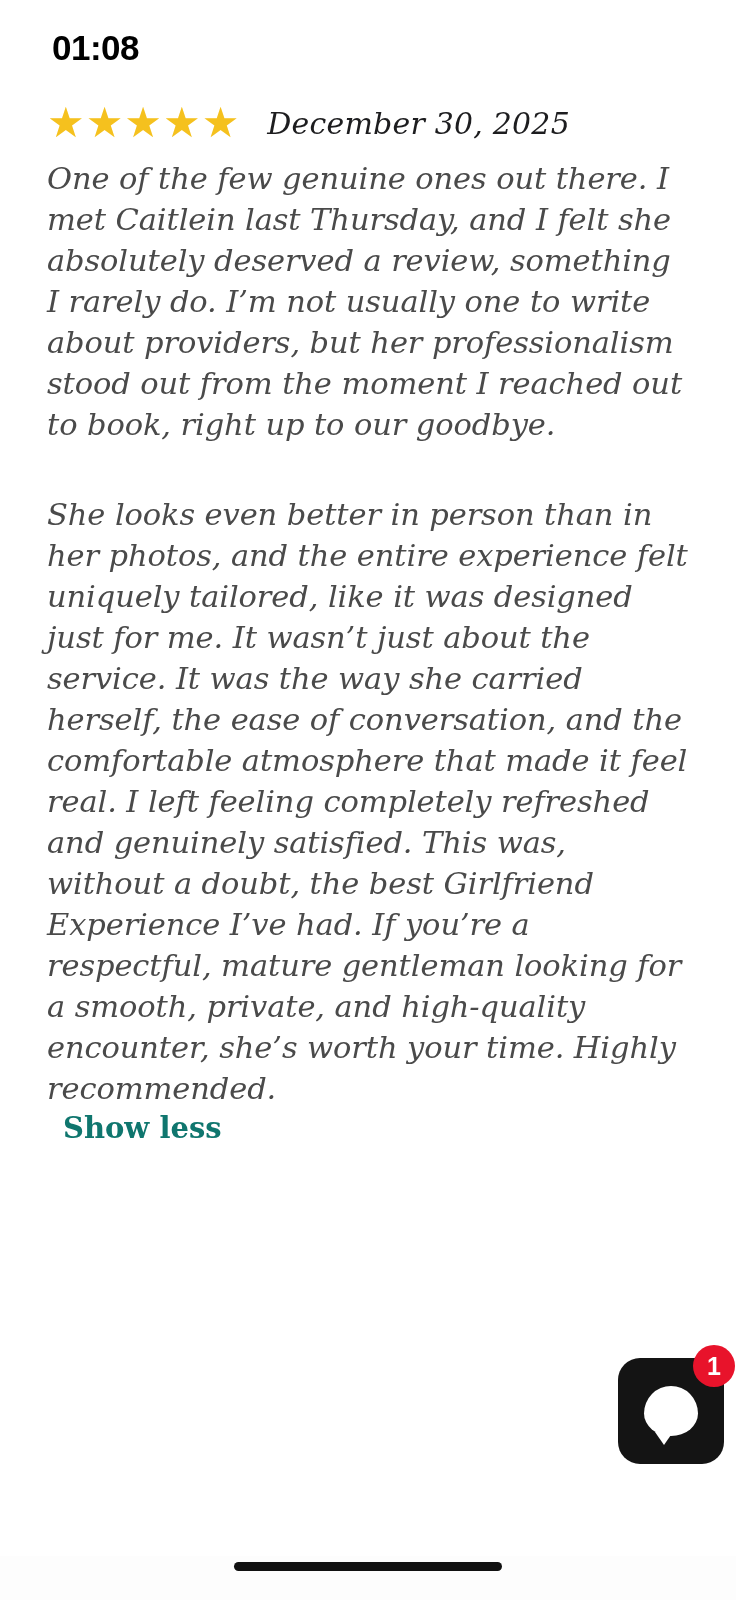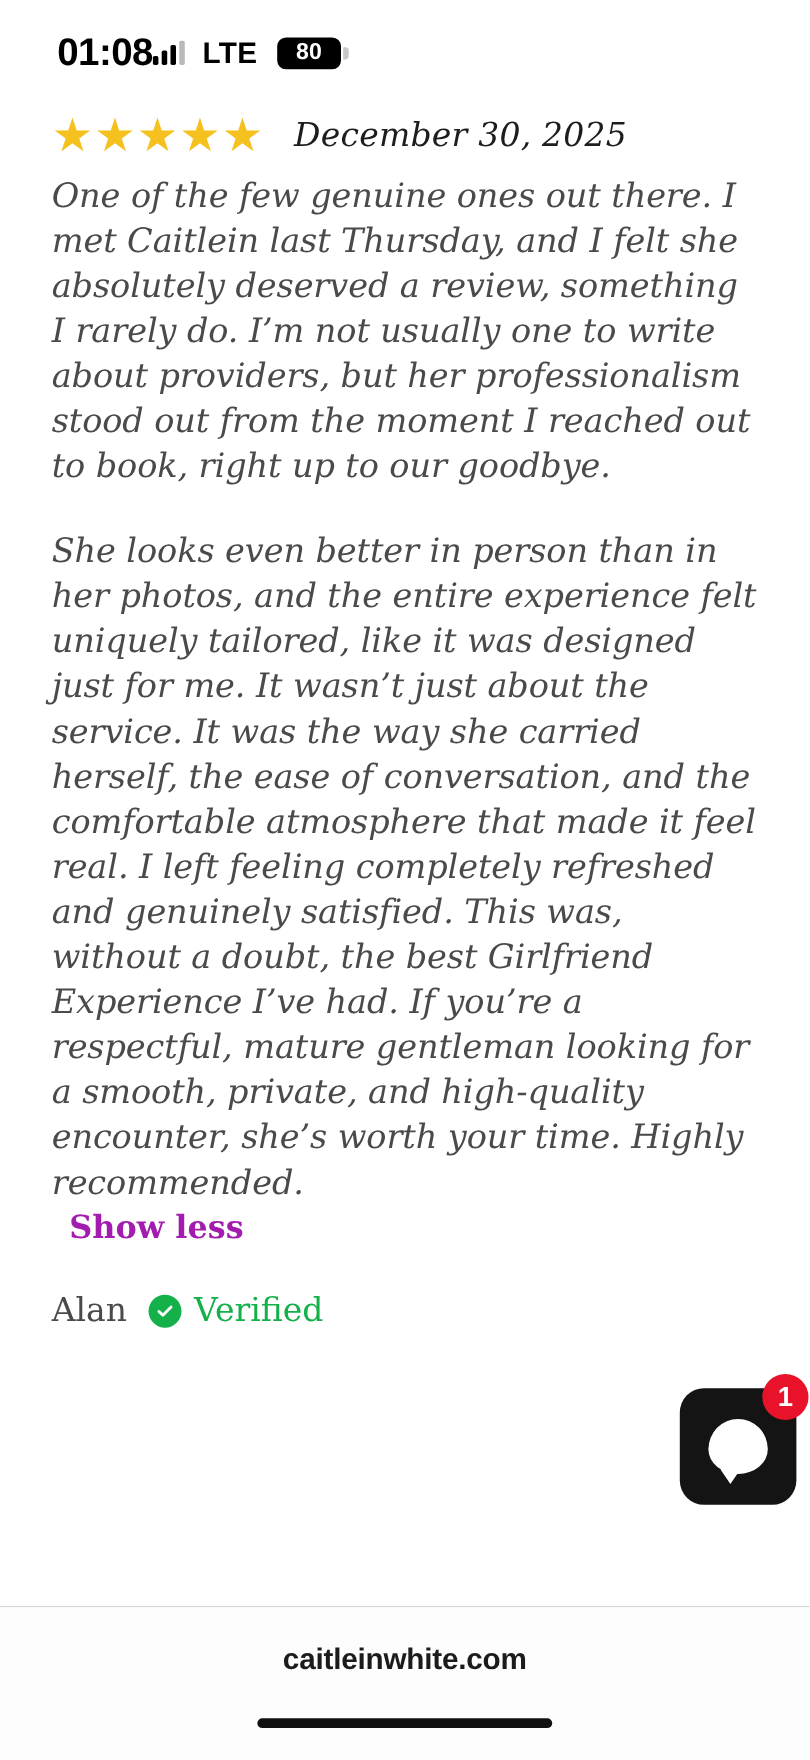--- a/index.html
+++ b/index.html
@@ -18,21 +18,21 @@
     display: flex;
     flex-direction: column;
   }
 
   
   .status-bar {
     height: 96px;
     flex: 0 0 96px;
     display: flex;
     align-items: center;
-    justify-content: flex-start;
+    justify-content: space-between;
     padding: 0 46px 0 52px;
   }
   .status-time {
     font-size: 35px;
     font-weight: 700;
     letter-spacing: -0.5px;
     color: #000;
     font-family: "Liberation Sans", sans-serif;
   }
   .status-right {
@@ -121,29 +121,29 @@
     letter-spacing: 0.2px;
   }
   .review-body p {
     font-family: "DejaVu Serif", serif;
     font-size: 30.5px;
     line-height: 41px;
     color: #4a4a4a;
     letter-spacing: -0.1px;
     font-style: italic;
   }
-  .review-body p + p { margin-top: 36px; }
+  .review-body p + p { margin-top: 49px; }
 
   .show-less {
     margin-top: 2px;
     padding-left: 16px;
     font-family: "DejaVu Serif", serif;
     font-weight: 700;
     font-size: 29px;
-    color: #a21caf;
+    color: #0f766e;
     cursor: pointer;
   }
 
   .reviewer-row {
     display: flex;
     align-items: center;
     gap: 20px;
     margin-top: 42px;
   }
   .reviewer-name {
@@ -250,32 +250,20 @@
     margin-top: 6px;
   }
 </style>
 </head>
 <body>
 
 <div class="phone">
 
   <div class="status-bar">
     <div class="status-time">01:08</div>
-    <div class="status-right">
-      <span class="signal-bars">
-        <i></i>
-          <i></i>
-          <i></i>
-          <i></i>
-      </span>
-      <span class="lte-label">LTE</span>
-      <span class="battery">
-        <span>80</span>
-      </span>
-    </div>
   </div>
 
   <div class="content">
 
     <div class="review-head">
       <div class="stars">
         <span>★</span>
         <span>★</span>
         <span>★</span>
         <span>★</span>
@@ -284,39 +272,25 @@
       <div class="review-date">December 30, 2025</div>
     </div>
 
     <div class="review-body">
       <p>One of the few genuine ones out there. I met Caitlein last Thursday, and I felt she absolutely deserved a review, something I rarely do. I’m not usually one to write about providers, but her professionalism stood out from the moment I reached out to book, right up to our goodbye.</p>
       <p>She looks even better in person than in her photos, and the entire experience felt uniquely tailored, like it was designed just for me. It wasn’t just about the service. It was the way she carried herself, the ease of conversation, and the comfortable atmosphere that made it feel real. I left feeling completely refreshed and genuinely satisfied. This was, without a doubt, the best Girlfriend Experience I’ve had. If you’re a respectful, mature gentleman looking for a smooth, private, and high-quality encounter, she’s worth your time. Highly recommended.</p>
     </div>
 
     <div class="show-less">Show less</div>
 
-    <div class="reviewer-row">
-      <span class="reviewer-name">Alan</span>
-      <span class="verified">
-        <span class="verified-badge">
-          <svg width="18" height="18" viewBox="0 0 18 18" aria-hidden="true">
-            <path d="M3.5 9.3 L7 12.6 L14.5 5.2" fill="none" stroke="#ffffff" stroke-width="2.6" stroke-linecap="round" stroke-linejoin="round"></path>
-          </svg>
-        </span>
-        <span class="verified-text">Verified</span>
-      </span>
-    </div>
 
     <div class="chat-widget">
       <span class="bubble"></span>
       <span class="chat-badge">1</span>
     </div>
 
   </div>
 
-  <div class="browser-bar">
-    <span class="site-url">caitleinwhite.com</span>
-  </div>
   <div class="home-indicator-wrap">
     <div class="home-indicator"></div>
   </div>
 
 </div>
 
 </body></html>

